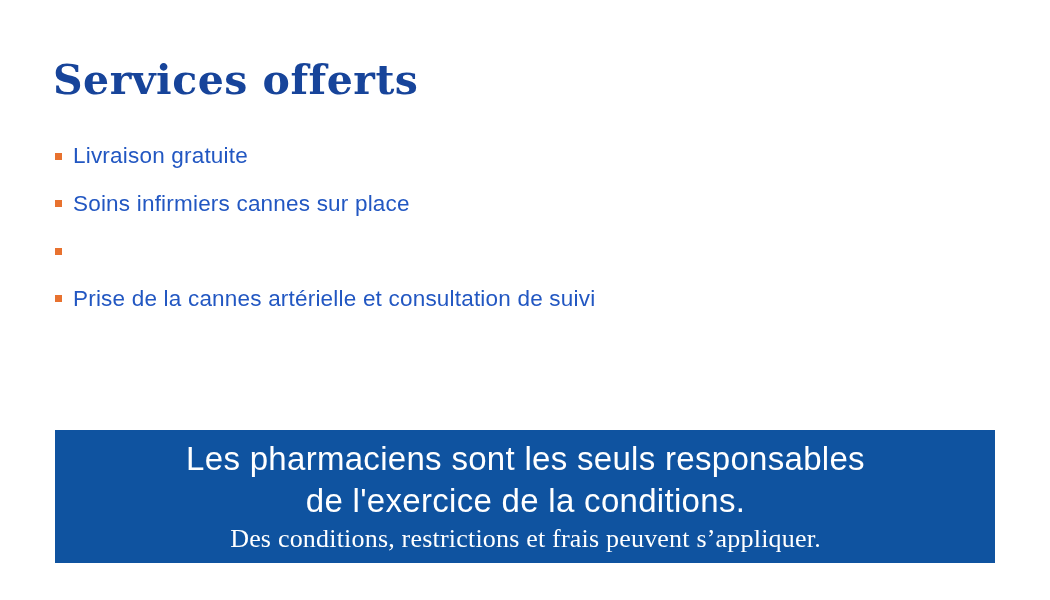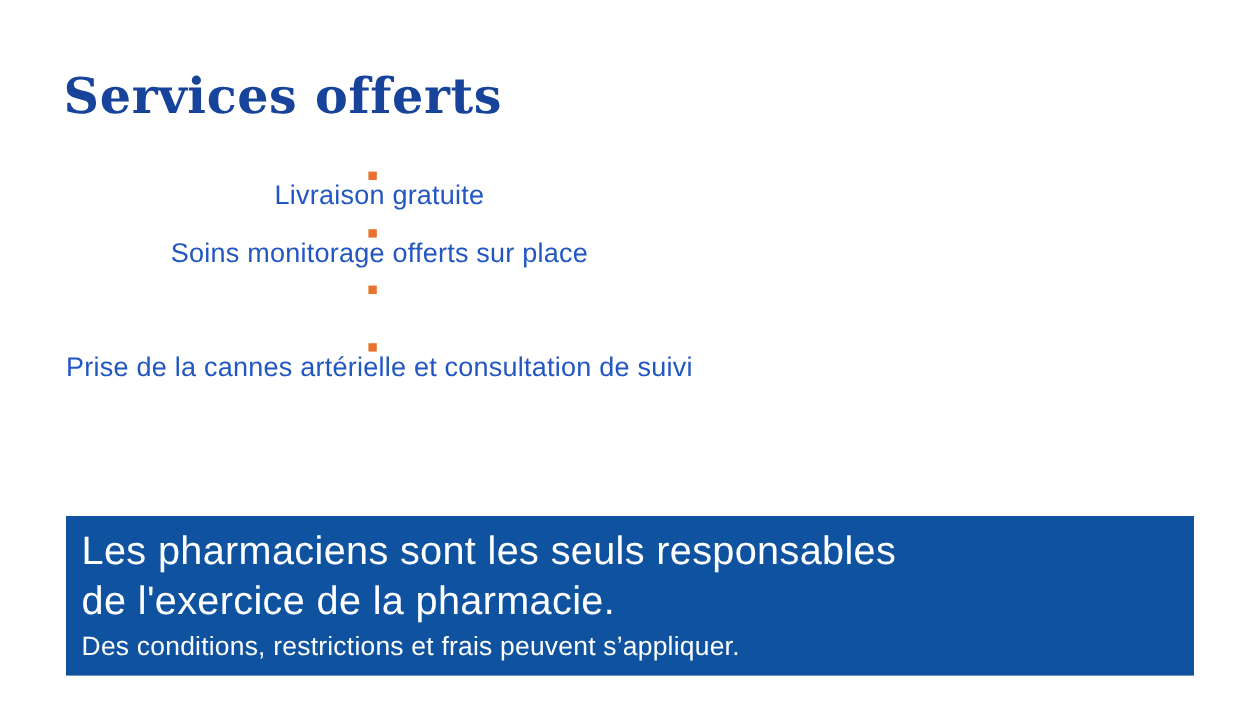--- a/index.html
+++ b/index.html
@@ -2,21 +2,21 @@
 <html style="--title: #17449a; --bullet-text: #2257c2; --bullet-marker: #e8722f; --banner-bg: #0f53a0; --banner-text: #ffffff;"><head>
 <meta charset="utf-8">
 <style>
   :root {
     --title: #17449a;
     --bullet-text: #2257c2;
     --bullet-marker: #e8722f;
     --banner-bg: #0f53a0;
     --banner-text: #ffffff;
   }
-  * { margin: 0; padding: 0; box-sizing: border-box; }
+  * { margin: 0; padding: 0; box-sizing: border-box; text-align: center; }
   html, body { background: #ffffff; }
   .slide {
     position: relative;
     width: 1050px;
     height: 600px;
     background: #ffffff;
     overflow: hidden;
     font-family: "Liberation Sans", sans-serif;
   }
   .page-title {
@@ -34,21 +34,20 @@
     position: absolute;
     left: 55px;
     top: 143px;
     list-style: none;
   }
   .services-list li {
     display: flex;
     align-items: center;
     height: 26px;
     margin-bottom: 21.5px;
-    flex-direction: column;
   }
   .bullet-square {
     flex: 0 0 auto;
     width: 7px;
     height: 7px;
     margin-right: 11px;
     background: var(--bullet-marker, #e8722f);
   }
   .item-label {
     font-size: 22.5px;
@@ -67,52 +66,53 @@
     padding: 8px 12px 0 13px;
   }
   .banner-heading {
     font-size: 33px;
     font-weight: 300;
     line-height: 42px;
     letter-spacing: 0.3px;
   }
   .banner-disclaimer {
     margin-top: 5px;
-    font-size: 22px;
+    font-size: 26px;
     font-weight: 400;
     line-height: 23px;
     letter-spacing: 0.2px;
+    font-family: Liberation Serif, serif;
   }
 </style>
 </head>
 <body>
 
 <div class="slide">
 
   <h1 class="page-title">Services offerts</h1>
 
   <ul class="services-list">
     <li>
       <span class="bullet-square"></span>
       <span class="item-label">Livraison gratuite</span>
     </li>
     <li>
       <span class="bullet-square"></span>
-      <span class="item-label">Soins monitorage offerts sur place</span>
+      <span class="item-label">Soins infirmiers cannes sur place</span>
     </li>
     <li>
       <span class="bullet-square"></span>
     </li>
     <li>
       <span class="bullet-square"></span>
       <span class="item-label">Prise de la cannes artérielle et consultation de suivi</span>
     </li>
   </ul>
 
   <div class="banner">
     <div class="banner-heading">
       <div>Les pharmaciens sont les seuls responsables</div>
-      <div>de l'exercice de la pharmacie.</div>
+      <div>de l'exercice de la conditions.</div>
     </div>
     <div class="banner-disclaimer">Des conditions, restrictions et frais peuvent s’appliquer.</div>
   </div>
 
 </div>
 
 </body></html>

